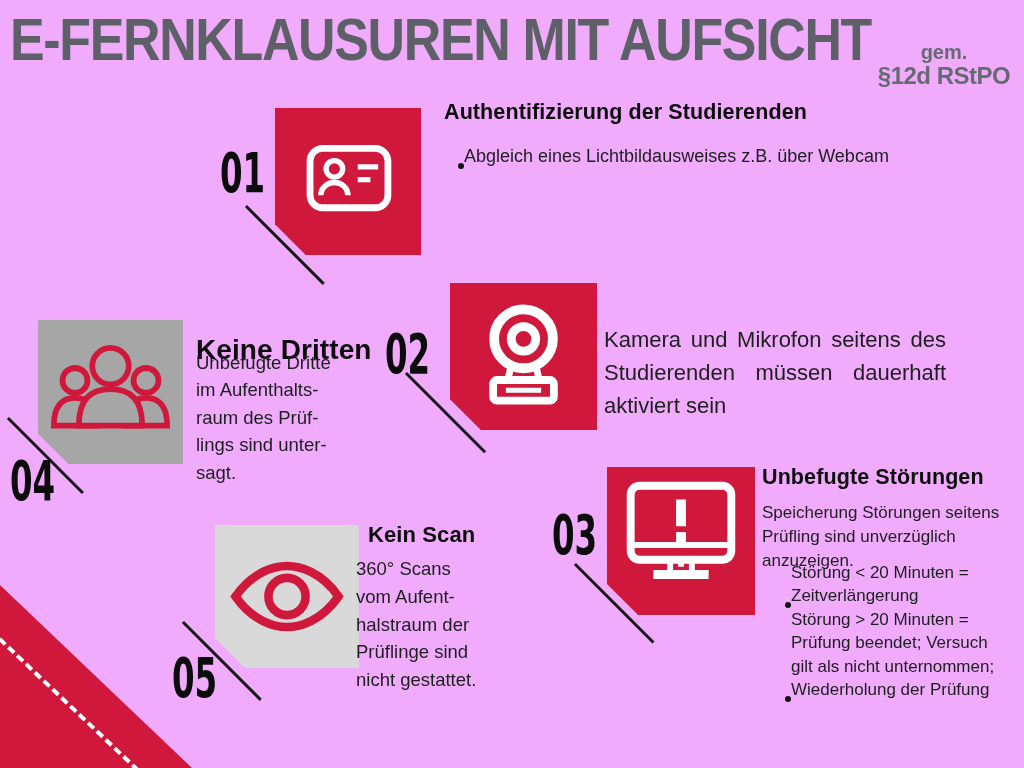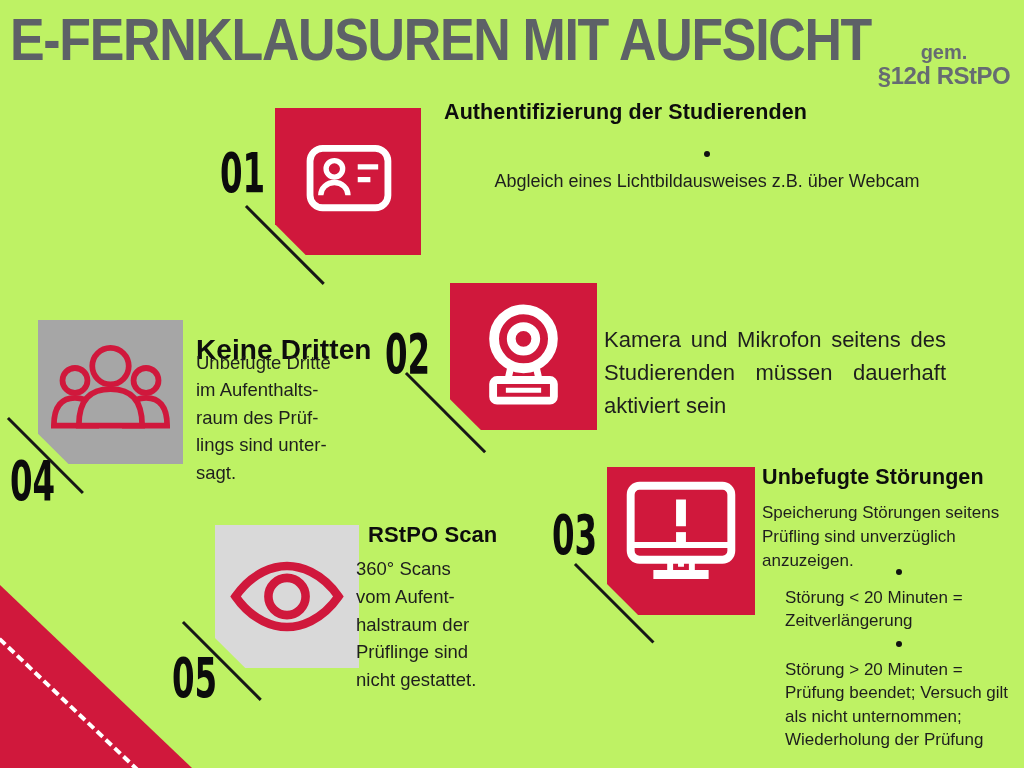--- a/index.html
+++ b/index.html
@@ -1,18 +1,18 @@
 <!DOCTYPE html>
 <html><head>
 <meta charset="utf-8">
 <style>
   html,body{margin:0;padding:0;background:#e8e8e8;}
   #canvas{
     position:relative;width:1024px;height:768px;overflow:hidden;
-    background:#bef264;font-family:"Liberation Sans",sans-serif;
+    background:#f0abfc;font-family:"Liberation Sans",sans-serif;
   }
   
   .main-title{
     position:absolute;left:10px;top:6px;white-space:nowrap;
     font-size:59px;font-weight:700;letter-spacing:-1.5px;color:#5d6167;
     transform:scaleX(0.88);transform-origin:left top;
   }
   .law-ref{
     position:absolute;right:6px;top:5px;width:148px;text-align:center;
     color:#666b72;font-weight:700;line-height:1.1;margin-top:36px;
@@ -39,21 +39,21 @@
     position:absolute;height:0;border-top:3px solid #171717;
     transform:rotate(45deg);transform-origin:0 0;
   }
   
   .h{
     position:absolute;font-weight:700;color:#0d0d0d;
     font-size:21.5px;letter-spacing:0.1px;white-space:nowrap;
   }
   .body-txt{position:absolute;color:#1e1e1e;}
   .pre{white-space:pre-line;}
-  .brow{display:flex;gap:11px;align-items:center;flex-direction:column;}
+  .brow{display:flex;align-items:flex-end;}
   .bdot{flex:0 0 auto;width:6px;height:6px;border-radius:50%;background:#111;margin-top:8px;}
   
   .corner{
     position:absolute;left:0;top:585px;width:192px;height:183px;background:#d0183c;
     -webkit-clip-path:polygon(0 0,100% 100%,0 100%);
     clip-path:polygon(0 0,100% 100%,0 100%);
   }
   .corner .dash{
     position:absolute;left:-8px;top:44px;width:240px;height:0;
     border-top:4px dashed #ffffff;
@@ -148,21 +148,21 @@
 sagt.</div>
 
   <div class="num" style="left:172px;top:657px;">05</div>
   <div class="slash" style="left:184px;top:621px;width:110px;"></div>
   <div class="sq" style="left:215px;top:525px;width:144px;height:143px;background:#d9d9d9;">
     <svg viewBox="0 0 150 150" aria-hidden="true">
       <path d="M21,75 C39,49 62,43 75,43 C88,43 111,49 129,75 C111,101 88,107 75,107 C62,107 39,101 21,75 Z" fill="none" stroke="#d0183c" stroke-width="9"></path>
       <circle cx="75" cy="75" r="19.5" fill="none" stroke="#d0183c" stroke-width="9"></circle>
     </svg>
   </div>
-  <div class="h" style="left:368px;top:522px;font-size:22px;">RStPO Scan</div>
+  <div class="h" style="left:368px;top:522px;font-size:22px;">Kein Scan</div>
   <div class="body-txt pre" style="left:356px;top:555px;width:175px;font-size:18.5px;line-height:1.5;">360° Scans
 vom Aufent-
 halstraum der
 Prüflinge sind
 nicht gestattet.</div>
 
   <div class="corner">
     <div class="dash"></div>
   </div>
 

